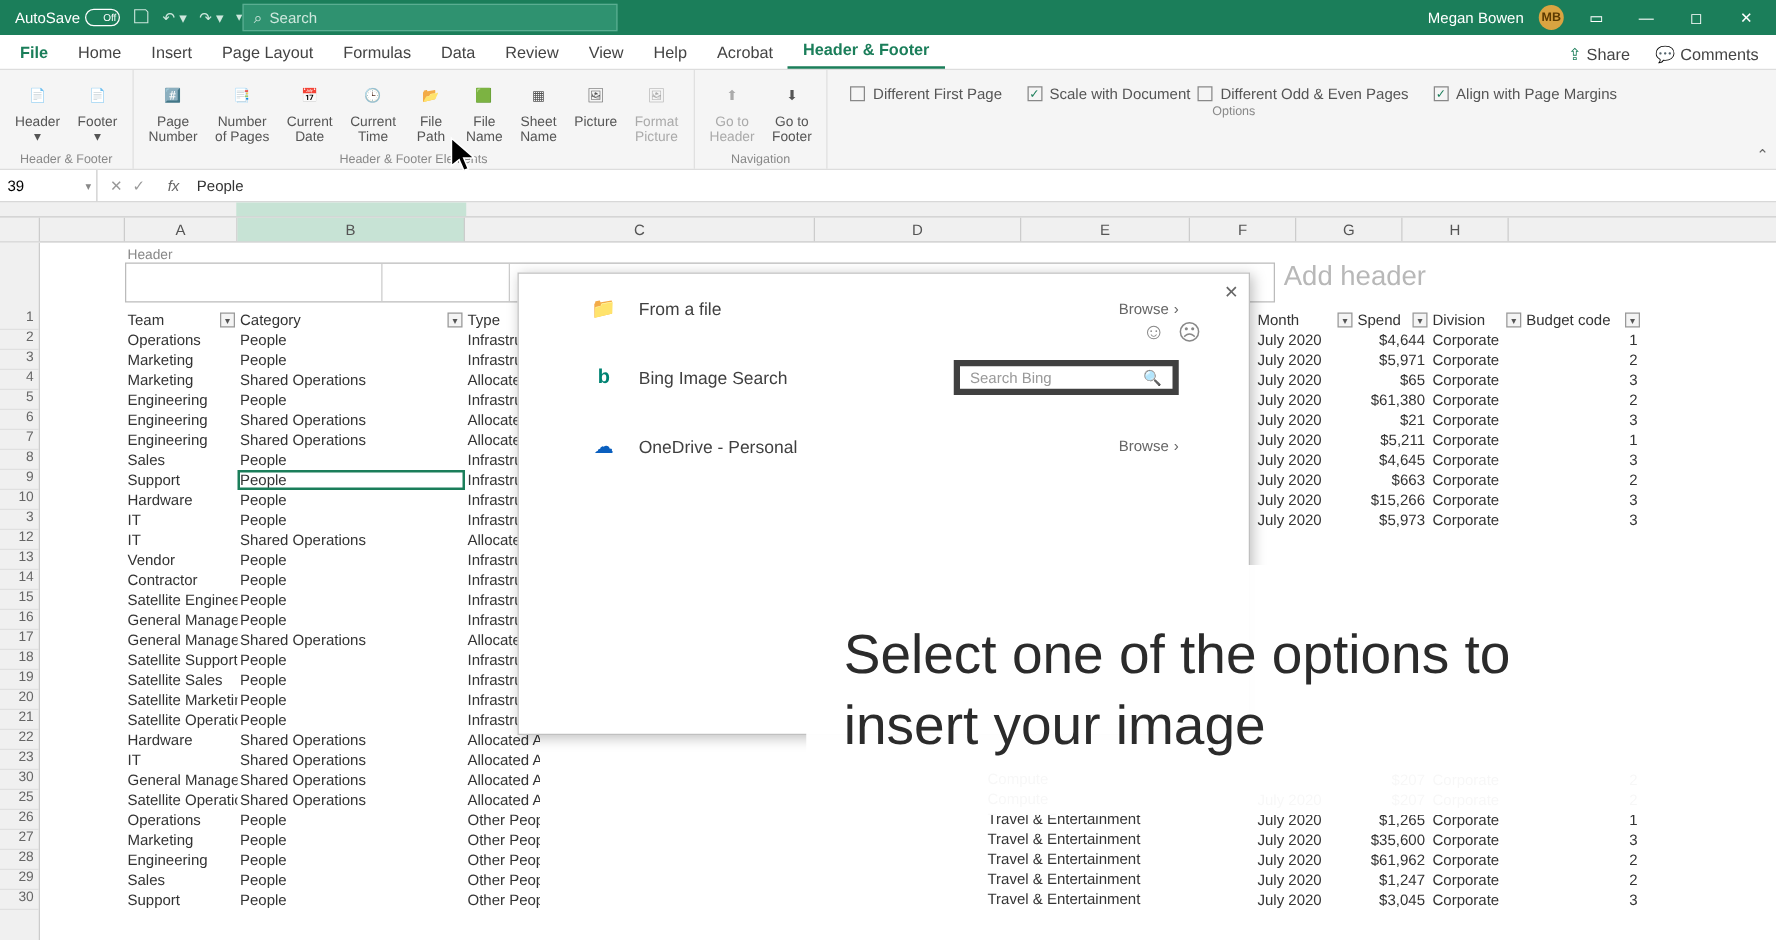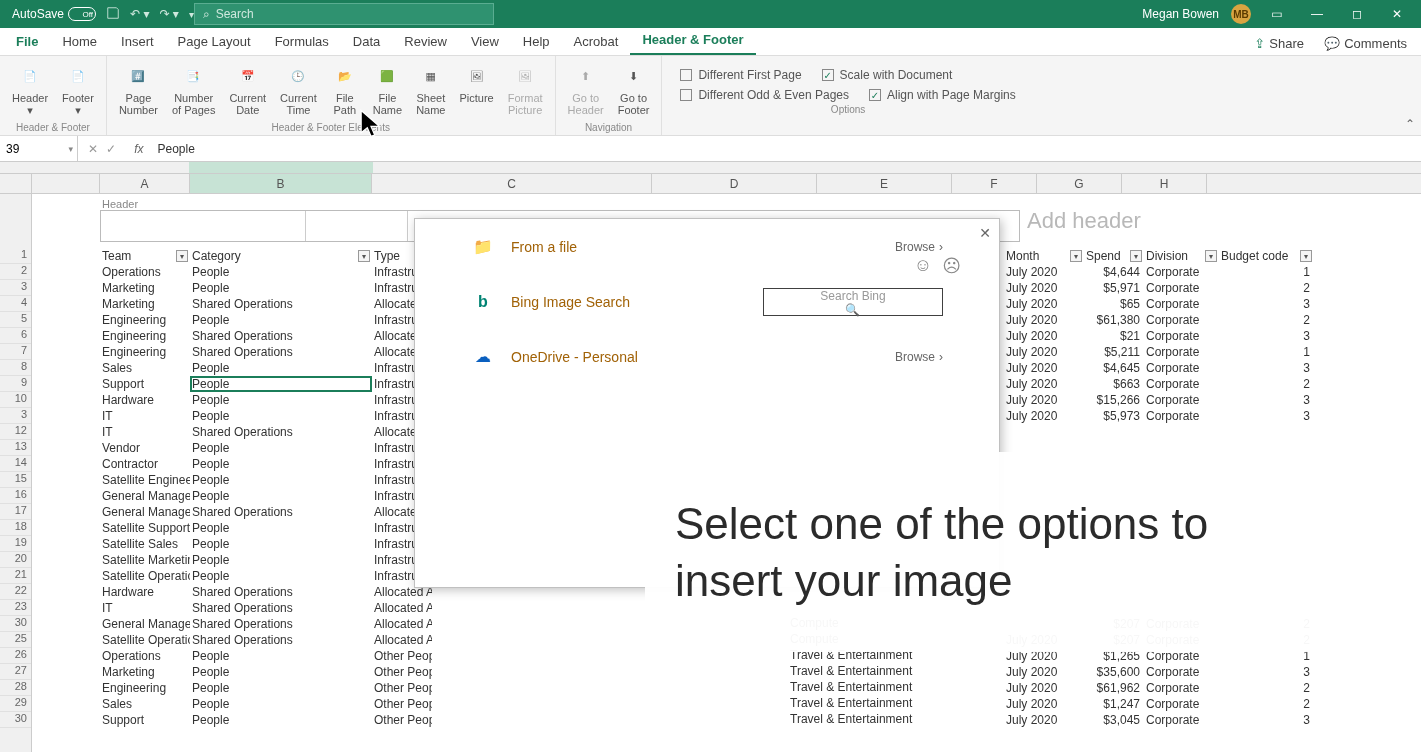--- a/index.html
+++ b/index.html
@@ -24,21 +24,21 @@
 .tab-right { display: flex; align-items: center; gap: 4px; padding: 4px 10px; font-size: 13px; color: #444; }
 
 .ribbon { height: 80px; background: #f5f5f5; border-bottom: 1px solid #ddd; display: flex; position: relative; }
 .ribbon-group { border-right: 1px solid #e0e0e0; display: flex; flex-direction: column; align-items: center; padding: 4px 6px 2px; }
 .ribbon-group .items { display: flex; gap: 2px; flex: 1; }
 .ribbon-btn { display: flex; flex-direction: column; align-items: center; justify-content: flex-start; padding: 2px 6px; font-size: 11px; color: #555; min-width: 40px; }
 .ribbon-btn.disabled { color: #aaa; }
 .ribbon-btn .ico { width: 28px; height: 28px; display: flex; align-items: center; justify-content: center; margin-bottom: 2px; }
 .ribbon-btn .l1, .ribbon-btn .l2 { line-height: 12px; }
 .group-title { font-size: 10px; color: #888; padding-top: 2px; }
-.options { display: flex; flex-direction: column; gap: 6px; padding: 8px 12px 0; font-size: 12px; color: #555; }
+.options { display: flex; flex-direction: row; gap: 6px; padding: 8px 12px 0; font-size: 12px; color: #555; }
 .opt-row { display: flex; gap: 20px; }
 .opt { display: flex; align-items: center; gap: 6px; }
 .chk { width: 12px; height: 12px; border: 1px solid #888; display: flex; align-items: center; justify-content: center; font-size: 10px; color: #1b7e5a; }
 .ribbon-toggle { position: absolute; right: 6px; bottom: 4px; font-size: 12px; color: #666; }
 
 .fx-bar { height: 26px; border-bottom: 1px solid #ccc; display: flex; align-items: center; font-size: 12px; }
 .name-box { width: 78px; height: 100%; border-right: 1px solid #ccc; display: flex; align-items: center; padding: 0 6px; position: relative; }
 .name-box:after { content: '▾'; position: absolute; right: 4px; color: #888; font-size: 9px; }
 .fx-btns { display: flex; gap: 8px; padding: 0 10px; color: #999; align-items: center; height: 100%; }
 .fx-label { font-style: italic; color: #666; padding: 0 8px; }
@@ -70,23 +70,23 @@
 .filter-arrow { position: absolute; right: 2px; top: 1px; width: 12px; height: 12px; border: 1px solid #999; background: #f4f4f4; font-size: 8px; display: flex; align-items: center; justify-content: center; color: #555; }
 .sel-cell-outline { position: absolute; border: 2px solid #1b7e5a; pointer-events: none; }
 
 .dialog { position: absolute; left: 414px; top: 218px; width: 586px; height: 370px; background: #fff; border: 1px solid #c0c0c0; box-shadow: 2px 2px 10px rgba(0,0,0,.25); }
 .dialog-close { position: absolute; right: 8px; top: 6px; font-size: 14px; color: #666; }
 .dialog-faces { position: absolute; right: 38px; top: 36px; display: flex; gap: 10px; color: #888; font-size: 18px; }
 .dialog-title { font-size: 22px; color: #444; padding: 30px 0 20px 56px; font-weight: 400; }
 .dlg-rows { padding: 0 56px; }
 .dlg-row { display: flex; align-items: center; height: 55px; border-bottom: 0; gap: 16px; }
 .dlg-ico { width: 24px; display: flex; justify-content: center; }
-.dlg-label { flex: 1; font-size: 14px; color: #a16207; }
+.dlg-label { flex: 1; font-size: 14px; color: #404040; }
 .dlg-action { font-size: 12px; color: #666; display: flex; align-items: center; gap: 4px; }
-.bing-box { width: 180px; height: 28px; border: 1px solid #404040; display: flex; align-items: center; padding: 0 8px; justify-content: space-between; font-size: 12px; color: #999; flex-direction: column; }
+.bing-box { width: 180px; height: 28px; border: 5px solid #404040; display: flex; align-items: center; padding: 0 8px; justify-content: space-between; font-size: 12px; color: #999; }
 
 .tooltip-overlay { position: absolute; left: 645px; top: 452px; width: 700px; height: 200px; background: rgba(255,255,255,.96); display: flex; align-items: center; justify-content: center; }
 .tooltip-text { font-size: 44px; color: #2b2b2b; font-weight: 400; text-align: left; line-height: 1.3; padding: 0 30px; }
 
 .cursor { position: absolute; left: 358px; top: 108px; font-size: 28px; pointer-events: none; }
 .ri { text-align: right; padding-right: 4px; }
 .data-right { position: absolute; left: 972px; top: 54px; font-size: 12px; color: #333; }
 </style>
 </head>
 <body>

